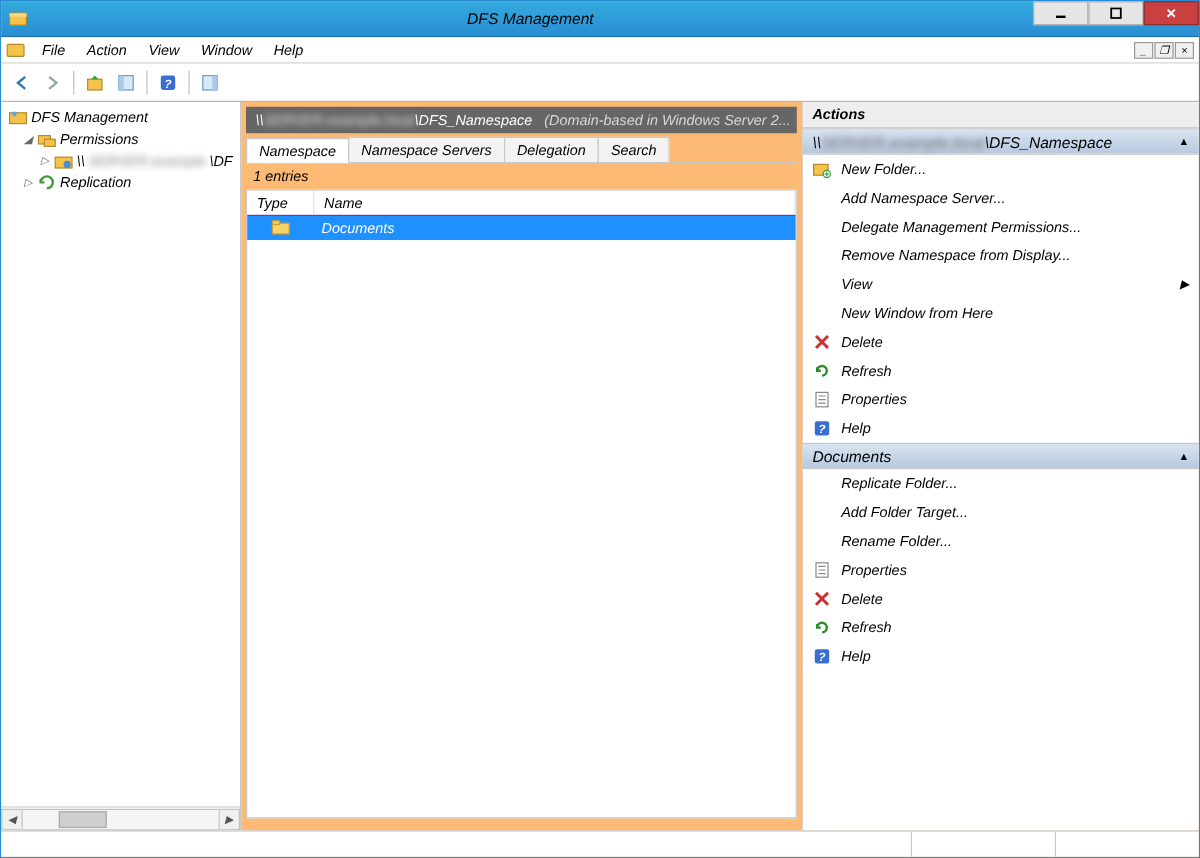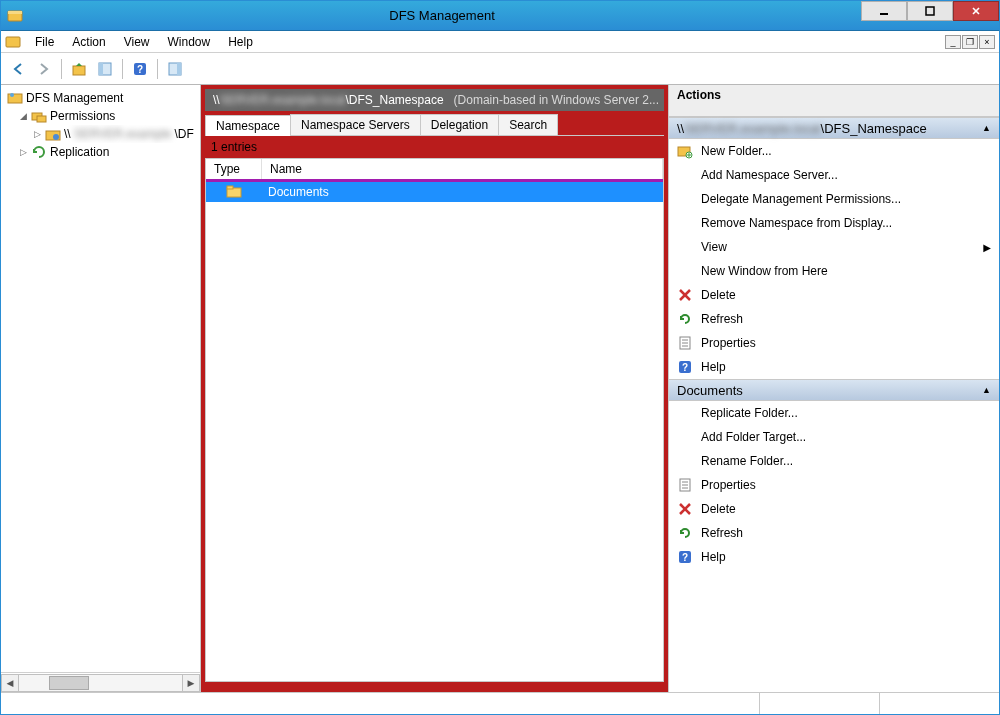--- a/index.html
+++ b/index.html
@@ -1,17 +1,17 @@
 <!DOCTYPE html>
 <html><head>
 <meta charset="utf-8">
 <style>
   * { box-sizing: border-box; font-family: "Segoe UI", Tahoma, sans-serif; }
   body { margin:0; background:#c7d7e3; width:1000px; height:715px; overflow:hidden; font-size:12px; color:#000; }
-  .window { position:relative; width:1000px; height:715px; background:#b91c1c; border:1px solid #2a8dd4; display:flex; flex-direction:column; }
+  .window { position:relative; width:1000px; height:715px; background:#fdba74; border:1px solid #2a8dd4; display:flex; flex-direction:column;font-style:italic; }
   .titlebar { height:30px; background:linear-gradient(#34aadc,#2a8dd4); border-bottom:1px solid #1b6fa8; display:flex; align-items:center; padding:0 0 0 6px; }
   .titlebar .title { flex:1; text-align:center; color:#000; font-size:13px; }
   .title-icon { width:16px; height:16px; }
   .win-btns { display:flex; height:100%; }
   .win-btn { width:46px; height:20px; margin-top:0; border:1px solid #fff; background:#e6e6e6; display:flex; align-items:center; justify-content:center; font-size:12px; }
   .win-btn.min { border-color:#b0b0b0; }
   .win-btn.max { border-color:#b0b0b0; }
   .win-btn.close { background:#c84040; color:#fff; border-color:#8b2e2e; }
   .menubar { height:22px; background:#fff; display:flex; align-items:center; gap:2px; padding:0 4px; border-bottom:1px solid #d0d0d0; }
   .menubar .mitem { padding:2px 8px; }
@@ -36,30 +36,30 @@
   .content-pane { flex:1; display:flex; min-width:0; }
   .center { flex:1; display:flex; flex-direction:column; min-width:0; border-right:1px solid #c8c8c8; padding:4px 4px 10px 4px; }
   .path-hdr { height:22px; background:#666; color:#fff; display:flex; align-items:center; padding:0 8px; font-size:12px; overflow:hidden; white-space:nowrap; }
   .path-hdr .blur { filter:blur(3px); color:#e0e0e0; }
   .path-hdr .note { color:#d8d8d8; margin-left:10px; }
   .tabs { display:flex; border-bottom:1px solid #c8c8c8; margin-top:3px; }
   .tab { padding:3px 10px; border:1px solid #c8c8c8; border-bottom:none; margin-right:-1px; background:#f3f3f3; }
   .tab.active { background:#fff; position:relative; top:1px; }
   .entries { padding:4px 6px; }
   .list { border:1px solid #c8c8c8; flex:1; background:#fff; display:flex; flex-direction:column; }
-  .list-hdr { display:flex; border-bottom:3px solid #a21caf; background:#fff; }
+  .list-hdr { display:flex; border-bottom:1px solid #a21caf; background:#fff; }
   .list-hdr .col { padding:3px 8px; border-right:1px solid #e0e0e0; font-weight:normal; }
   .col-type { width:56px; }
   .col-name { flex:1; }
   .row { display:flex; align-items:center; height:20px; }
   .row.selected { background:#1e90ff; color:#fff; }
   .row .c-type { width:56px; display:flex; align-items:center; justify-content:center; }
   .row .c-name { flex:1; padding-left:6px; }
   .actions { width:330px; background:#fff; display:flex; flex-direction:column; }
-  .actions-hdr { height:32px; background:#eeeeee; border-bottom:1px solid #c8c8c8; font-weight:bold; padding:3px 8px; }
+  .actions-hdr { height:22px; background:#eeeeee; border-bottom:1px solid #c8c8c8; font-weight:bold; padding:3px 8px; }
   .section-hdr { height:22px; background:linear-gradient(#d8e4f1,#b7c9df); border-top:1px solid #c8c8c8; border-bottom:1px solid #c8c8c8; padding:3px 8px; display:flex; align-items:center; font-size:13px; }
   .section-hdr .blur2 { filter:blur(3px); color:#666; }
   .section-hdr .chev { margin-left:auto; font-size:9px; }
   .action-item { height:24px; display:flex; align-items:center; gap:8px; padding:0 8px 0 8px; }
   .action-item .aicon { width:16px; height:16px; display:flex; align-items:center; justify-content:center; }
   .action-item .spacer { width:16px; height:16px; }
   .action-item .arrow-r { margin-left:auto; font-size:10px; }
   .statusbar { height:22px; border-top:1px solid #c8c8c8; background:#fff; display:flex; }
   .statusbar .cell { border-left:1px solid #c8c8c8; width:120px; height:100%; }
   .statusbar .cell:first-child { border-left:none; flex:1; }

